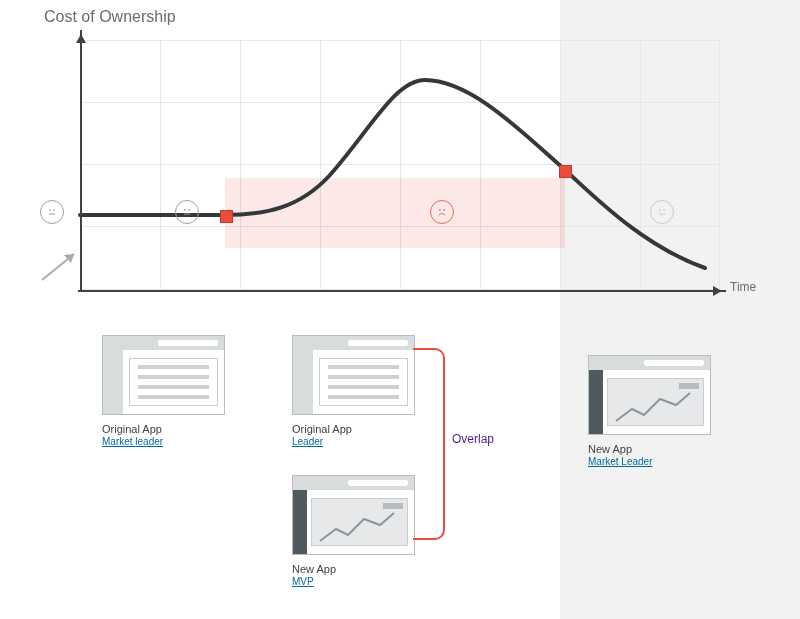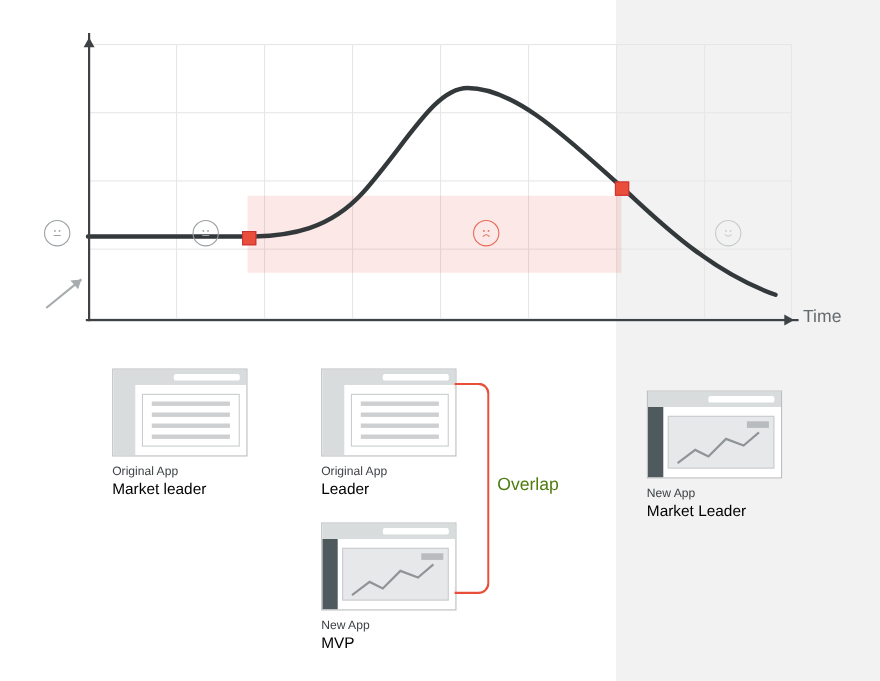--- a/index.html
+++ b/index.html
@@ -12,21 +12,21 @@
 }
 .stage{
   position:absolute;inset:0;
 }
 .yaxis-title{
   position:absolute;left:44px;top:8px;
   font-size:16px;color:#666B6E;font-weight:400;
 }
 .xaxis-title{
   position:absolute;left:730px;top:280px;
-  font-size:16px;color:#666B6E;font-weight:400;text-align:right;
+  font-size:12px;color:#666B6E;font-weight:400;text-align:right;
 }
 
 .future-shade{
   position:absolute;left:560px;top:0;width:240px;height:619px;
   background:#E8E8E8;opacity:.55;
 }
 
 .grid{
   position:absolute;left:80px;top:40px;width:640px;height:250px;
 }
@@ -63,37 +63,38 @@
 .thumb .topbar{position:absolute;left:0;top:0;right:0;height:14px;background:#D9DCDD;}
 .thumb .addr{position:absolute;right:6px;top:4px;width:60px;height:6px;background:#fff;border-radius:2px;}
 .thumb .side{position:absolute;left:0;top:14px;width:20px;bottom:0;background:#D9DCDD;}
 .thumb .body{position:absolute;left:26px;top:22px;right:6px;bottom:8px;border:1px solid #C9CDCF;background:#fff;}
 .thumb .lines span{display:block;height:4px;background:#CDCFD1;margin:6px 8px;}
 
 .thumb.new .side{width:14px;background:#4F5A5F;}
 .thumb.new .body{left:18px;background:#E7E8E9;border-color:#C9CDCF;}
 .thumb.new .tag{position:absolute;right:4px;top:4px;width:20px;height:6px;background:#B8BCBE;}
 .card h4{margin:8px 0 0 0;font-size:11px;font-weight:400;color:#3E4245;}
-.card .sub{margin:1px 0 0 0;font-size:14px;color:#000000;}
+.card .sub{margin:1px 0 0 0;font-size:10px;color:#0369a1;text-decoration:underline;}
 
 .overlap-bracket{
   position:absolute;left:413px;top:348px;width:30px;height:188px;
   border:2px solid #E94E3A;border-left:none;border-radius:0 10px 10px 0;
 }
 .overlap-label{
-  position:absolute;left:452px;top:432px;color:#4d7c0f;font-size:16px;
+  position:absolute;left:452px;top:432px;color:#4c1d95;font-size:12px;
 }
 </style>
 </head>
 <body>
 
 <div class="stage">
 
   <div class="future-shade"></div>
 
+  <div class="yaxis-title">Cost of Ownership</div>
   <div class="xaxis-title">Time</div>
 
   <div class="grid">
     <div class="v" style="left:0"></div>
     <div class="v" style="left:80px"></div>
     <div class="v" style="left:160px"></div>
     <div class="v" style="left:240px"></div>
     <div class="v" style="left:320px"></div>
     <div class="v" style="left:400px"></div>
     <div class="v" style="left:480px"></div>

